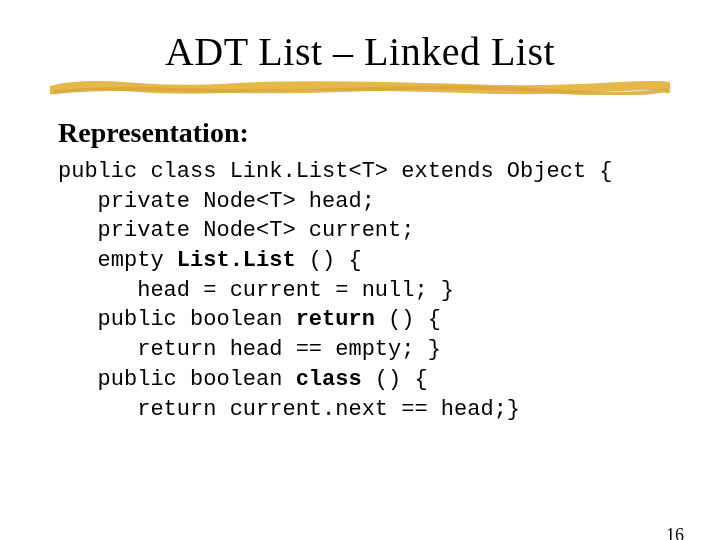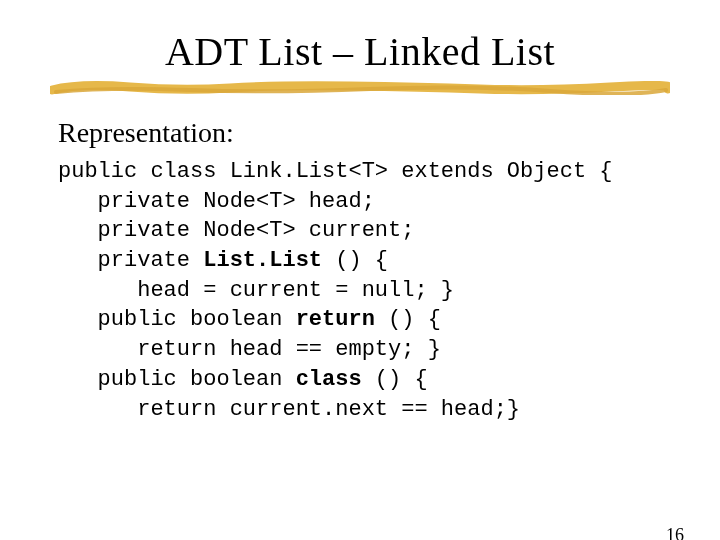--- a/index.html
+++ b/index.html
@@ -34,21 +34,21 @@
     position: absolute;
     left: 50px;
     right: 50px;
     top: 0;
     height: 14px;
   }
   .section-head {
     font-size: 28px;
     margin-left: 58px;
     margin-top: 18px;
-    font-weight: normal;
+    font-weight: bold;
   }
   .code {
     font-family: "Courier New", Courier, monospace;
     font-size: 22px;
     line-height: 1.35;
     margin-left: 58px;
     margin-top: 8px;
     white-space: pre;
   }
   .b { font-weight: bold; }
@@ -72,21 +72,21 @@
       <path d="M2 9 Q30 2 80 6 T180 7 T300 5 T430 8 T560 6 T618 8" stroke="#e6b84a" stroke-width="9" fill="none" stroke-linecap="round"></path>
       <path d="M6 11 Q60 6 140 9 T320 8 T500 10 T616 9" stroke="#d9a73a" stroke-width="4" fill="none" stroke-linecap="round" opacity="0.85"></path>
     </svg>
   </div>
 
   <div class="section-head">Representation:</div>
 
   <div class="code"><span>public class Link.List&lt;T&gt; extends Object {</span>
 <span>   private Node&lt;T&gt; head;</span>
 <span>   private Node&lt;T&gt; current;</span>
-<span>   private </span><span class="b">List.List</span><span> () {</span>
+<span>   empty </span><span class="b">List.List</span><span> () {</span>
 <span>      head = current = null; }</span>
 <span>   public boolean </span><span class="b">return</span><span> () {</span>
 <span>      return head == empty; }</span>
 <span>   public boolean </span><span class="b">class</span><span> () {</span>
 <span>      return current.next == head;}</span></div>
 
   <div class="pagenum">16</div>
 
 </div>
 

